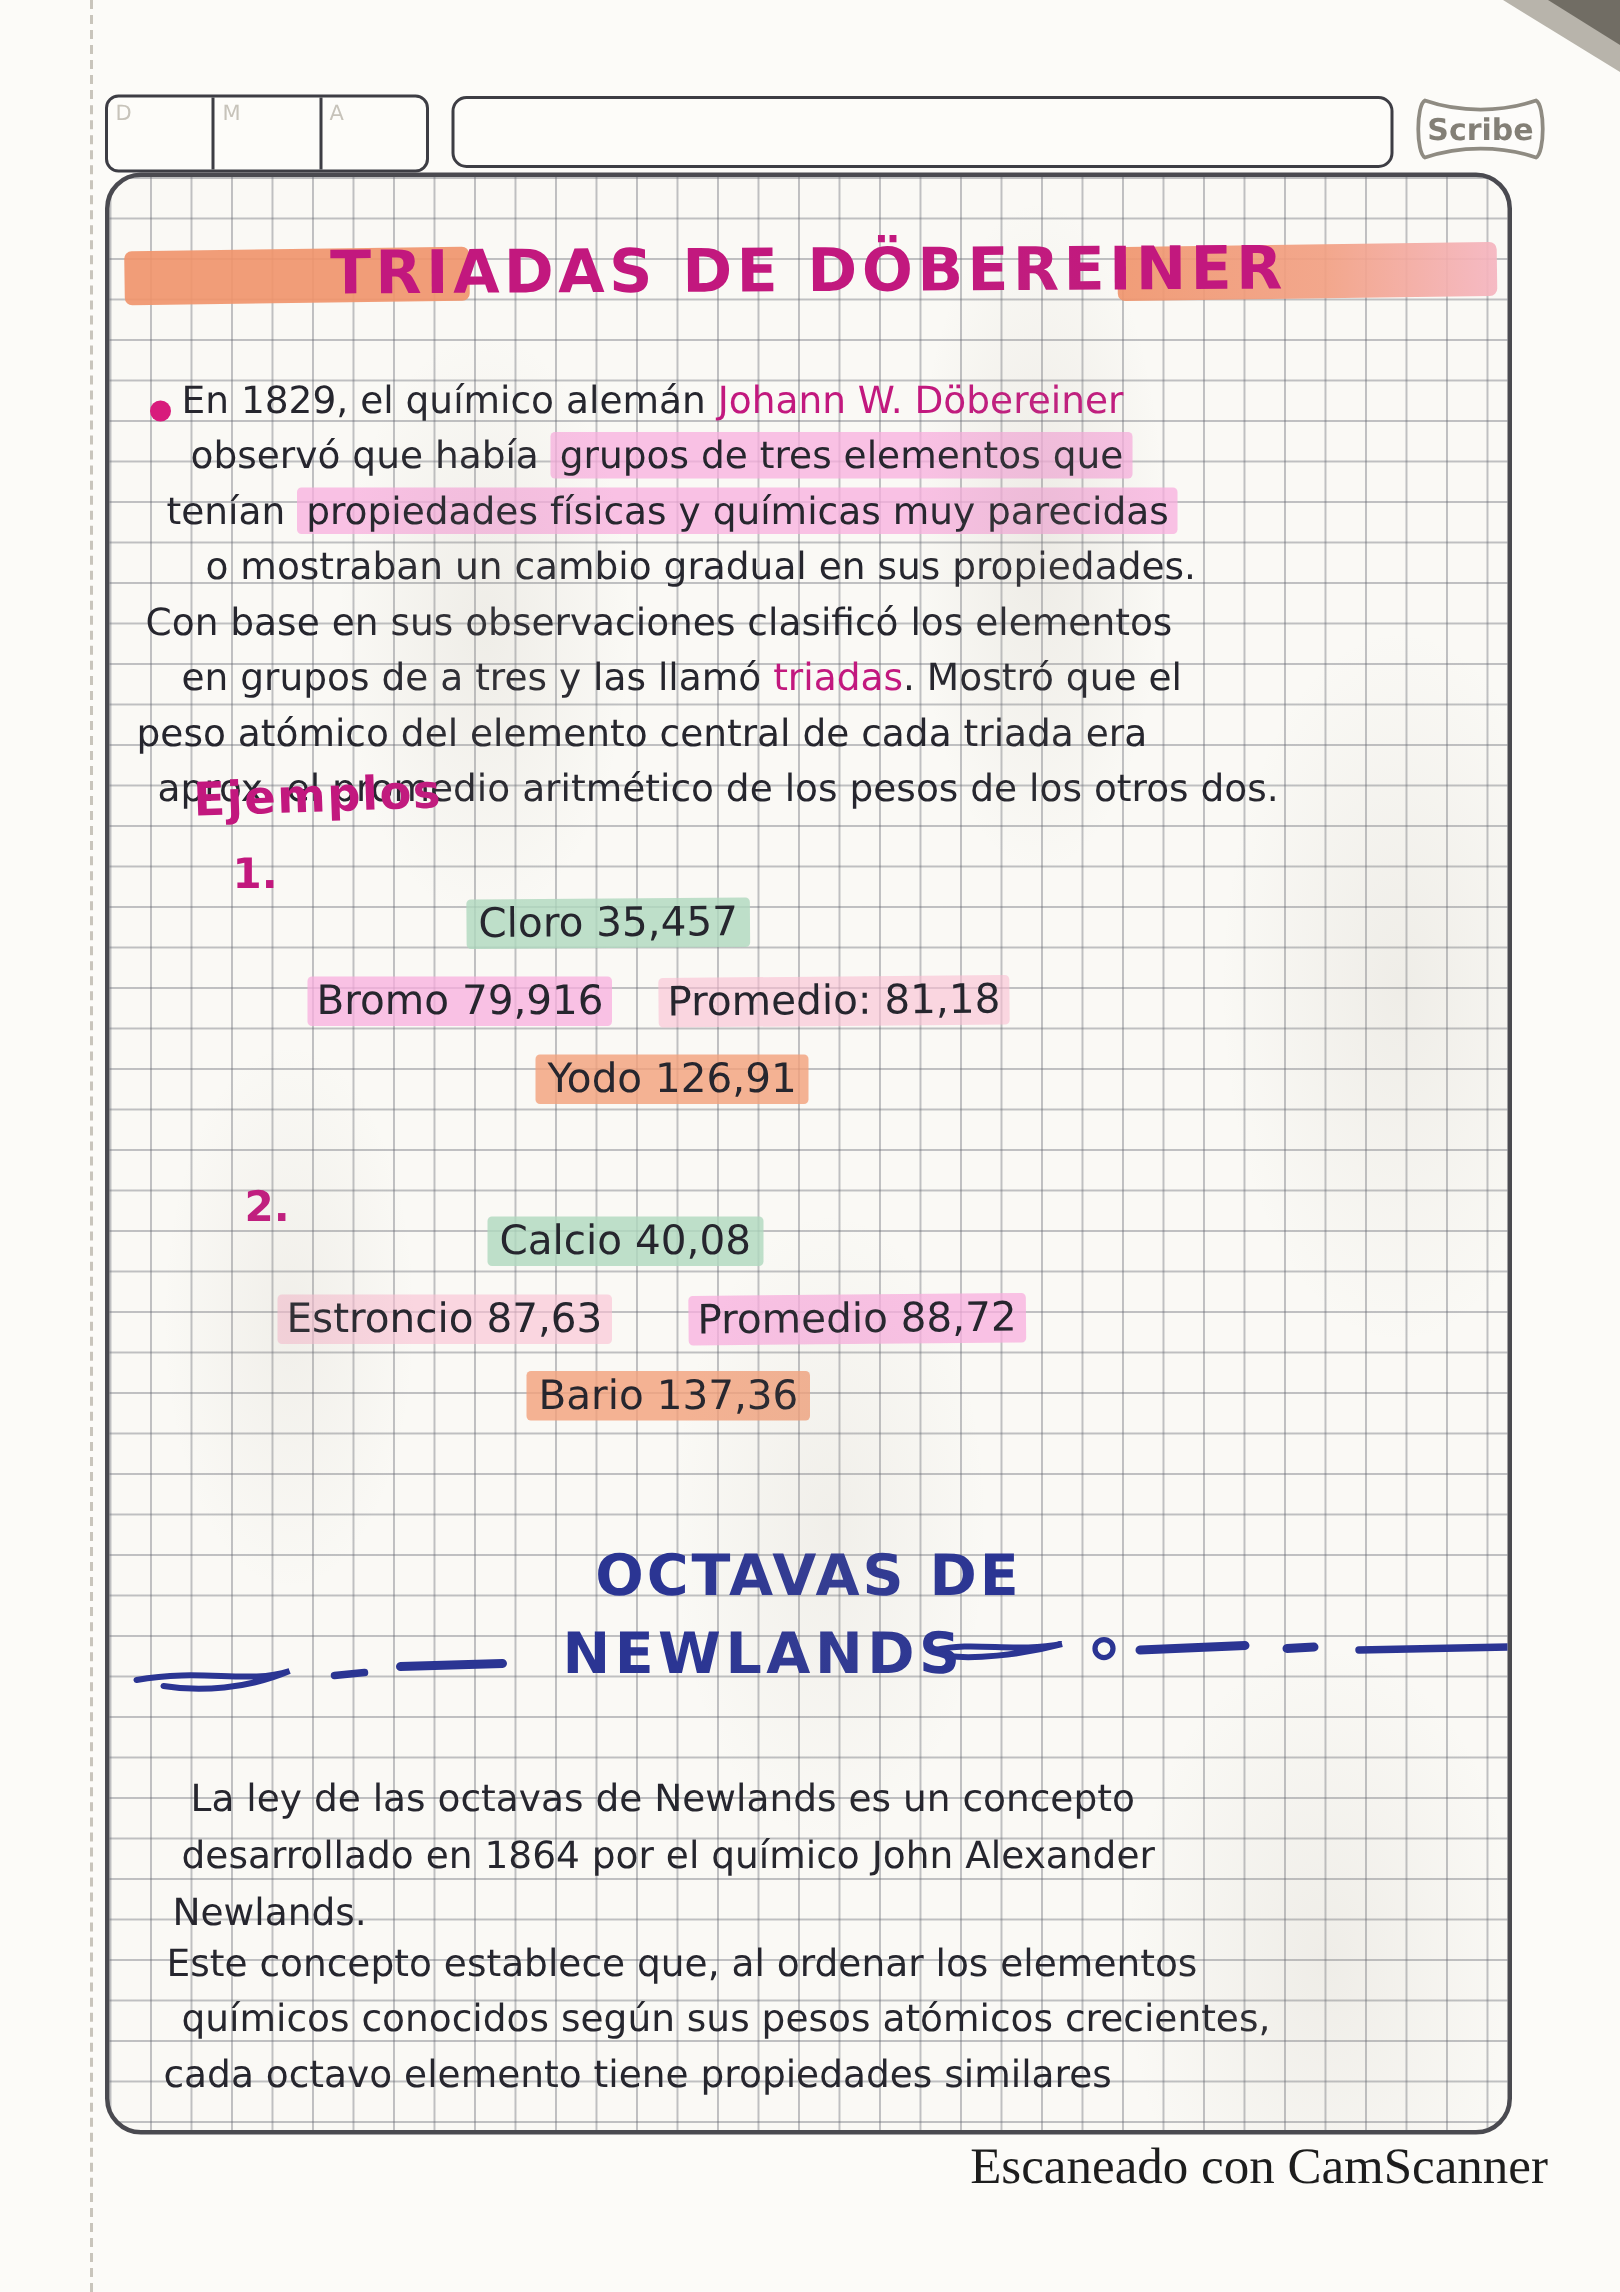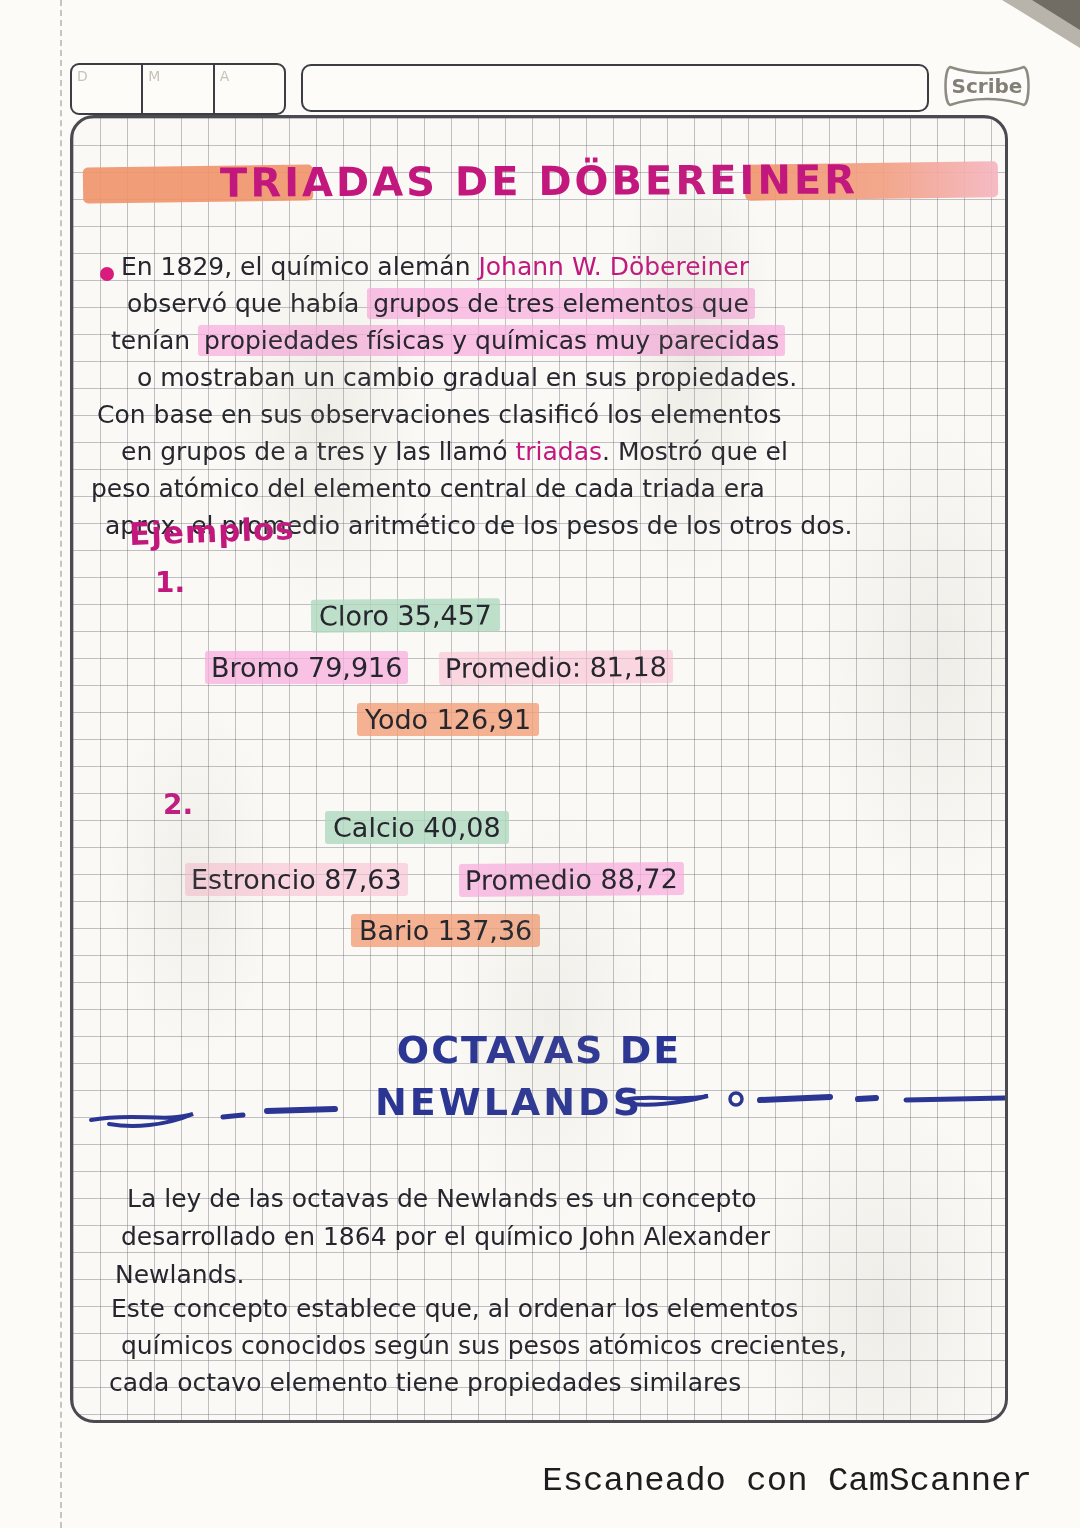--- a/index.html
+++ b/index.html
@@ -109,22 +109,22 @@
   .scrib-left  { left:12px;  top:975px; }
   .scrib-right { left:545px; top:958px; }
 
   .np1 { position:absolute; left:42px; top:1062px; font-size:25px; line-height:38px; }
   .np2 { position:absolute; left:24px; top:1172px; font-size:25px; line-height:37px; }
   .np1 .ln, .np2 .ln { white-space:nowrap; }
   .q1 { padding-left:12px; } .q2 { padding-left:6px; } .q3 { padding-left:0; }
   .s1 { padding-left:14px; } .s2 { padding-left:24px; } .s3 { padding-left:12px; }
 
   .footer {
-    position:absolute; right:48px; top:1462px;
-    font-family:Liberation Mono, monospace; font-size:34px; color:#1d1d1d;
+    position:absolute; right:48px; top:1426px;
+    font-family:Liberation Serif, serif; font-size:34px; color:#1d1d1d;
   }
 </style>
 </head>
 <body>
 
 <div class="scan">
 
   <div class="perforation"></div>
 
   <div class="date-box">

